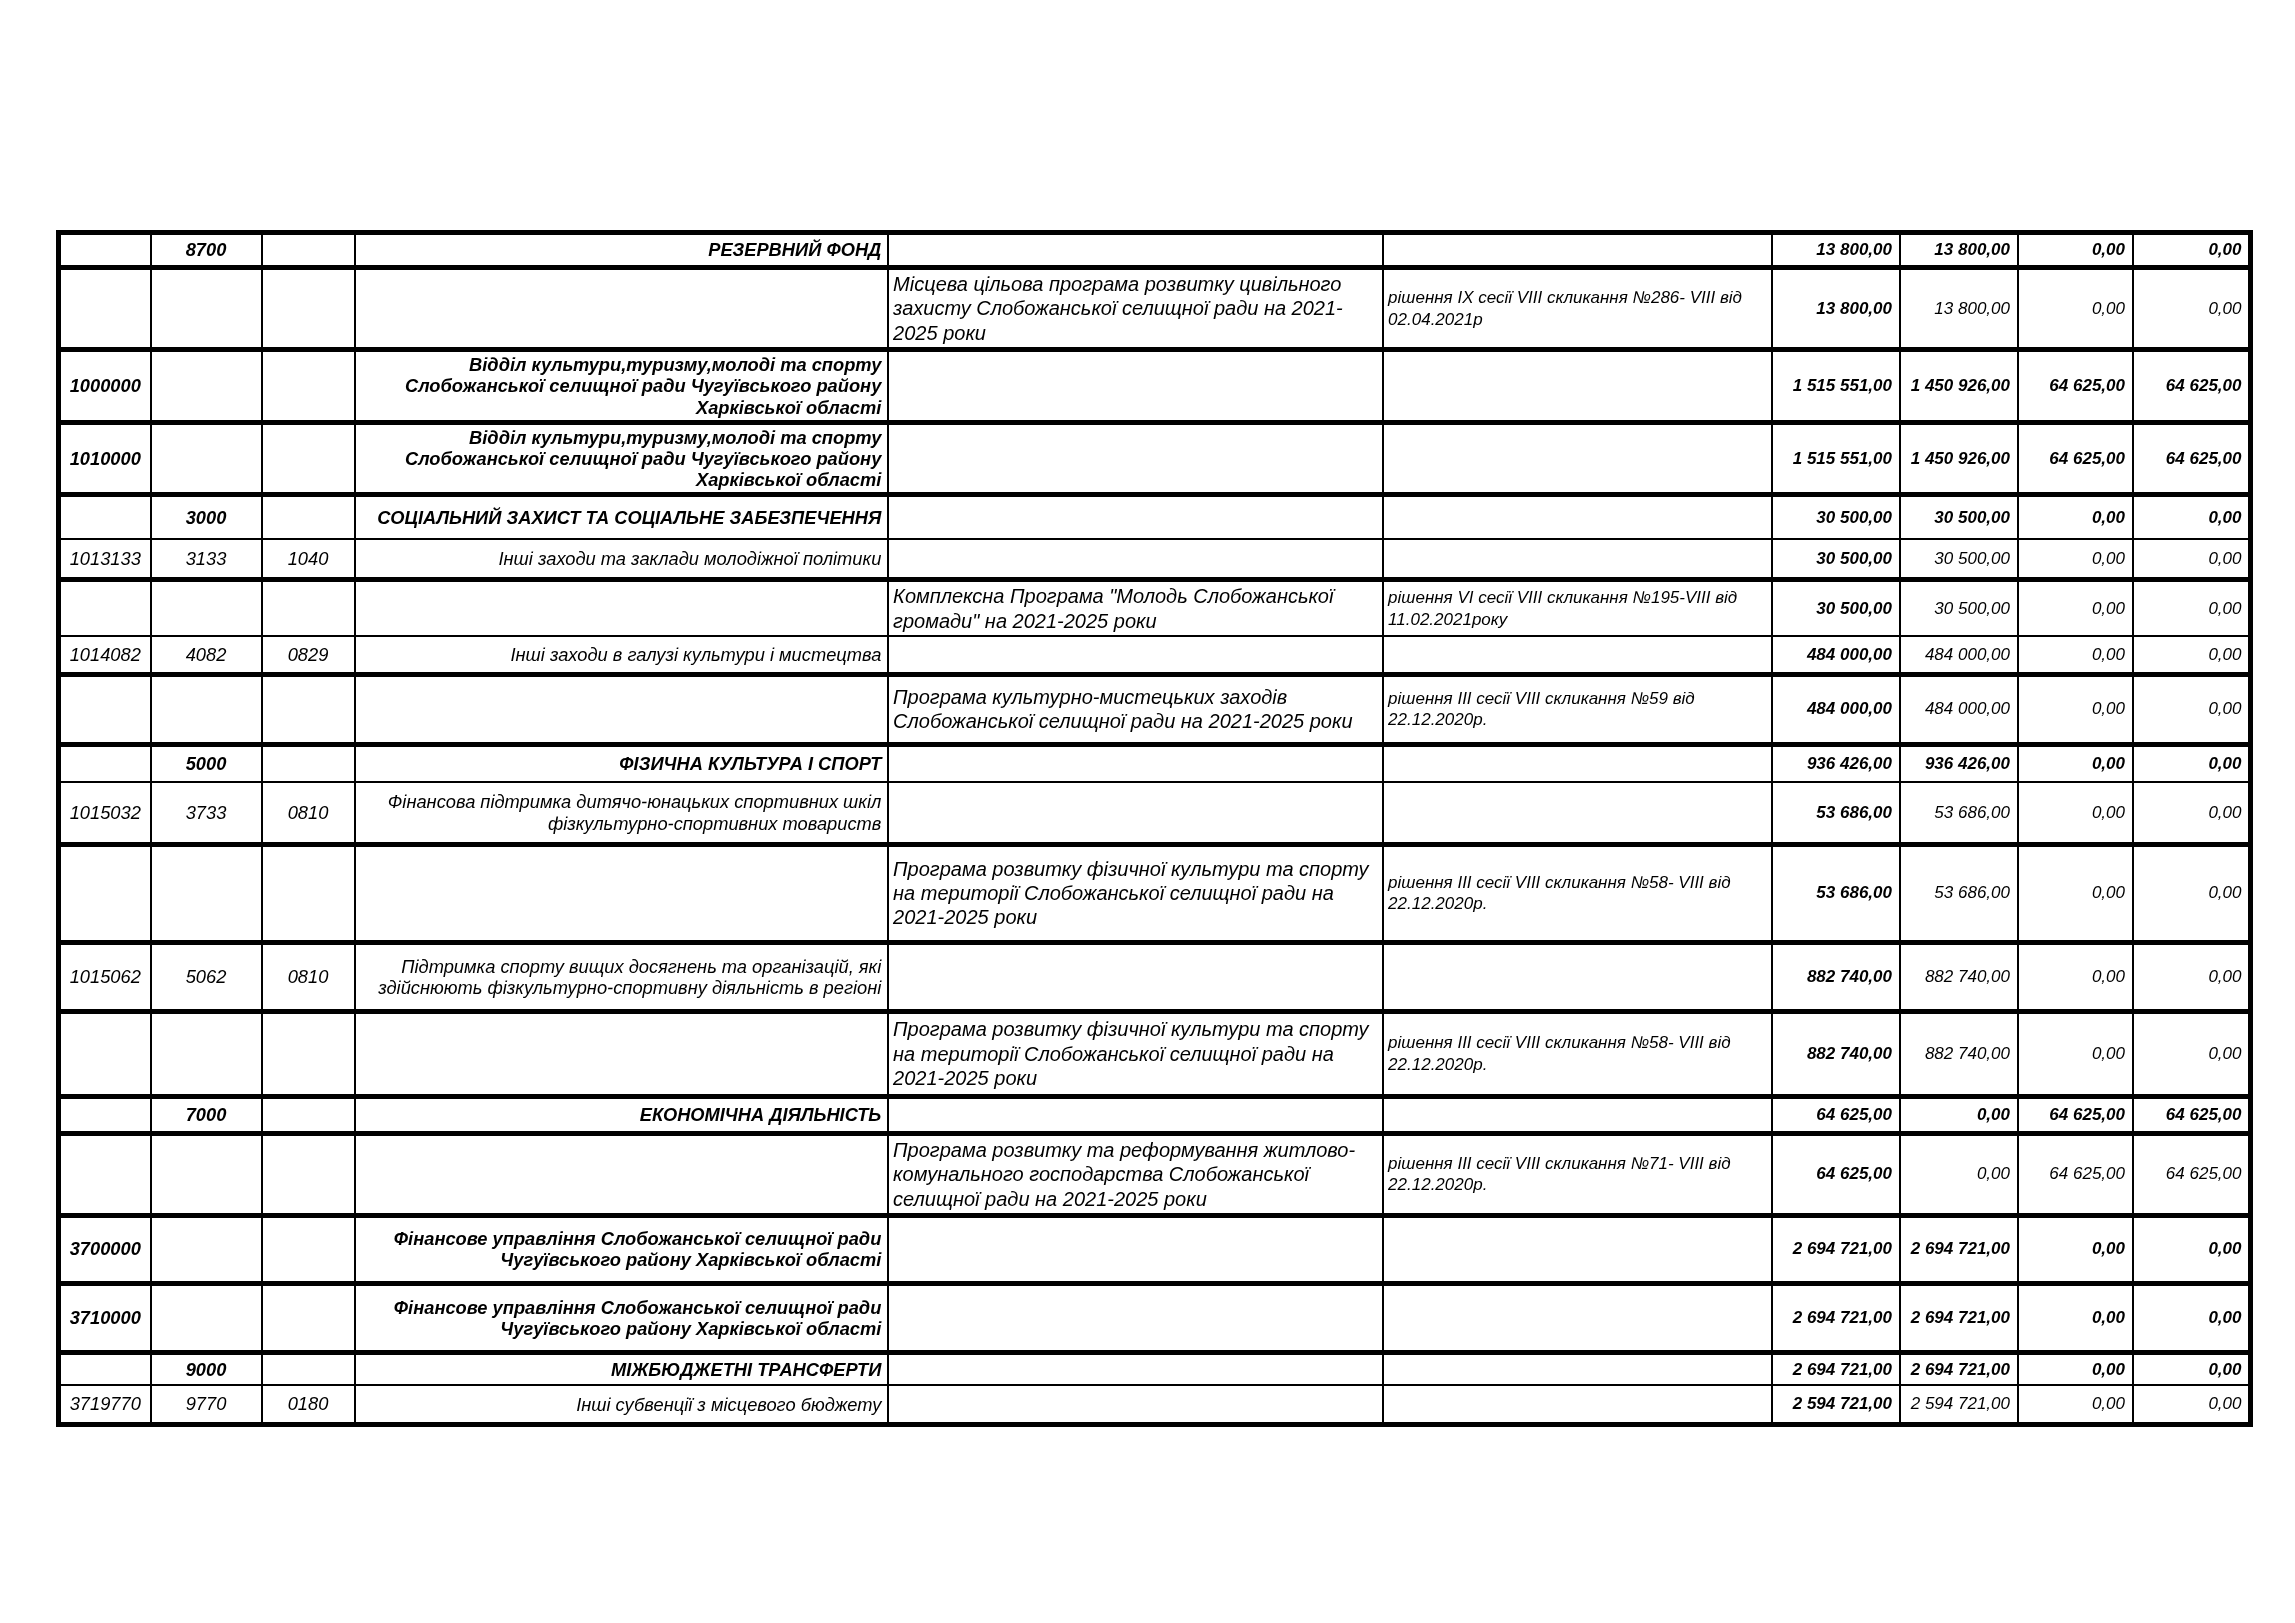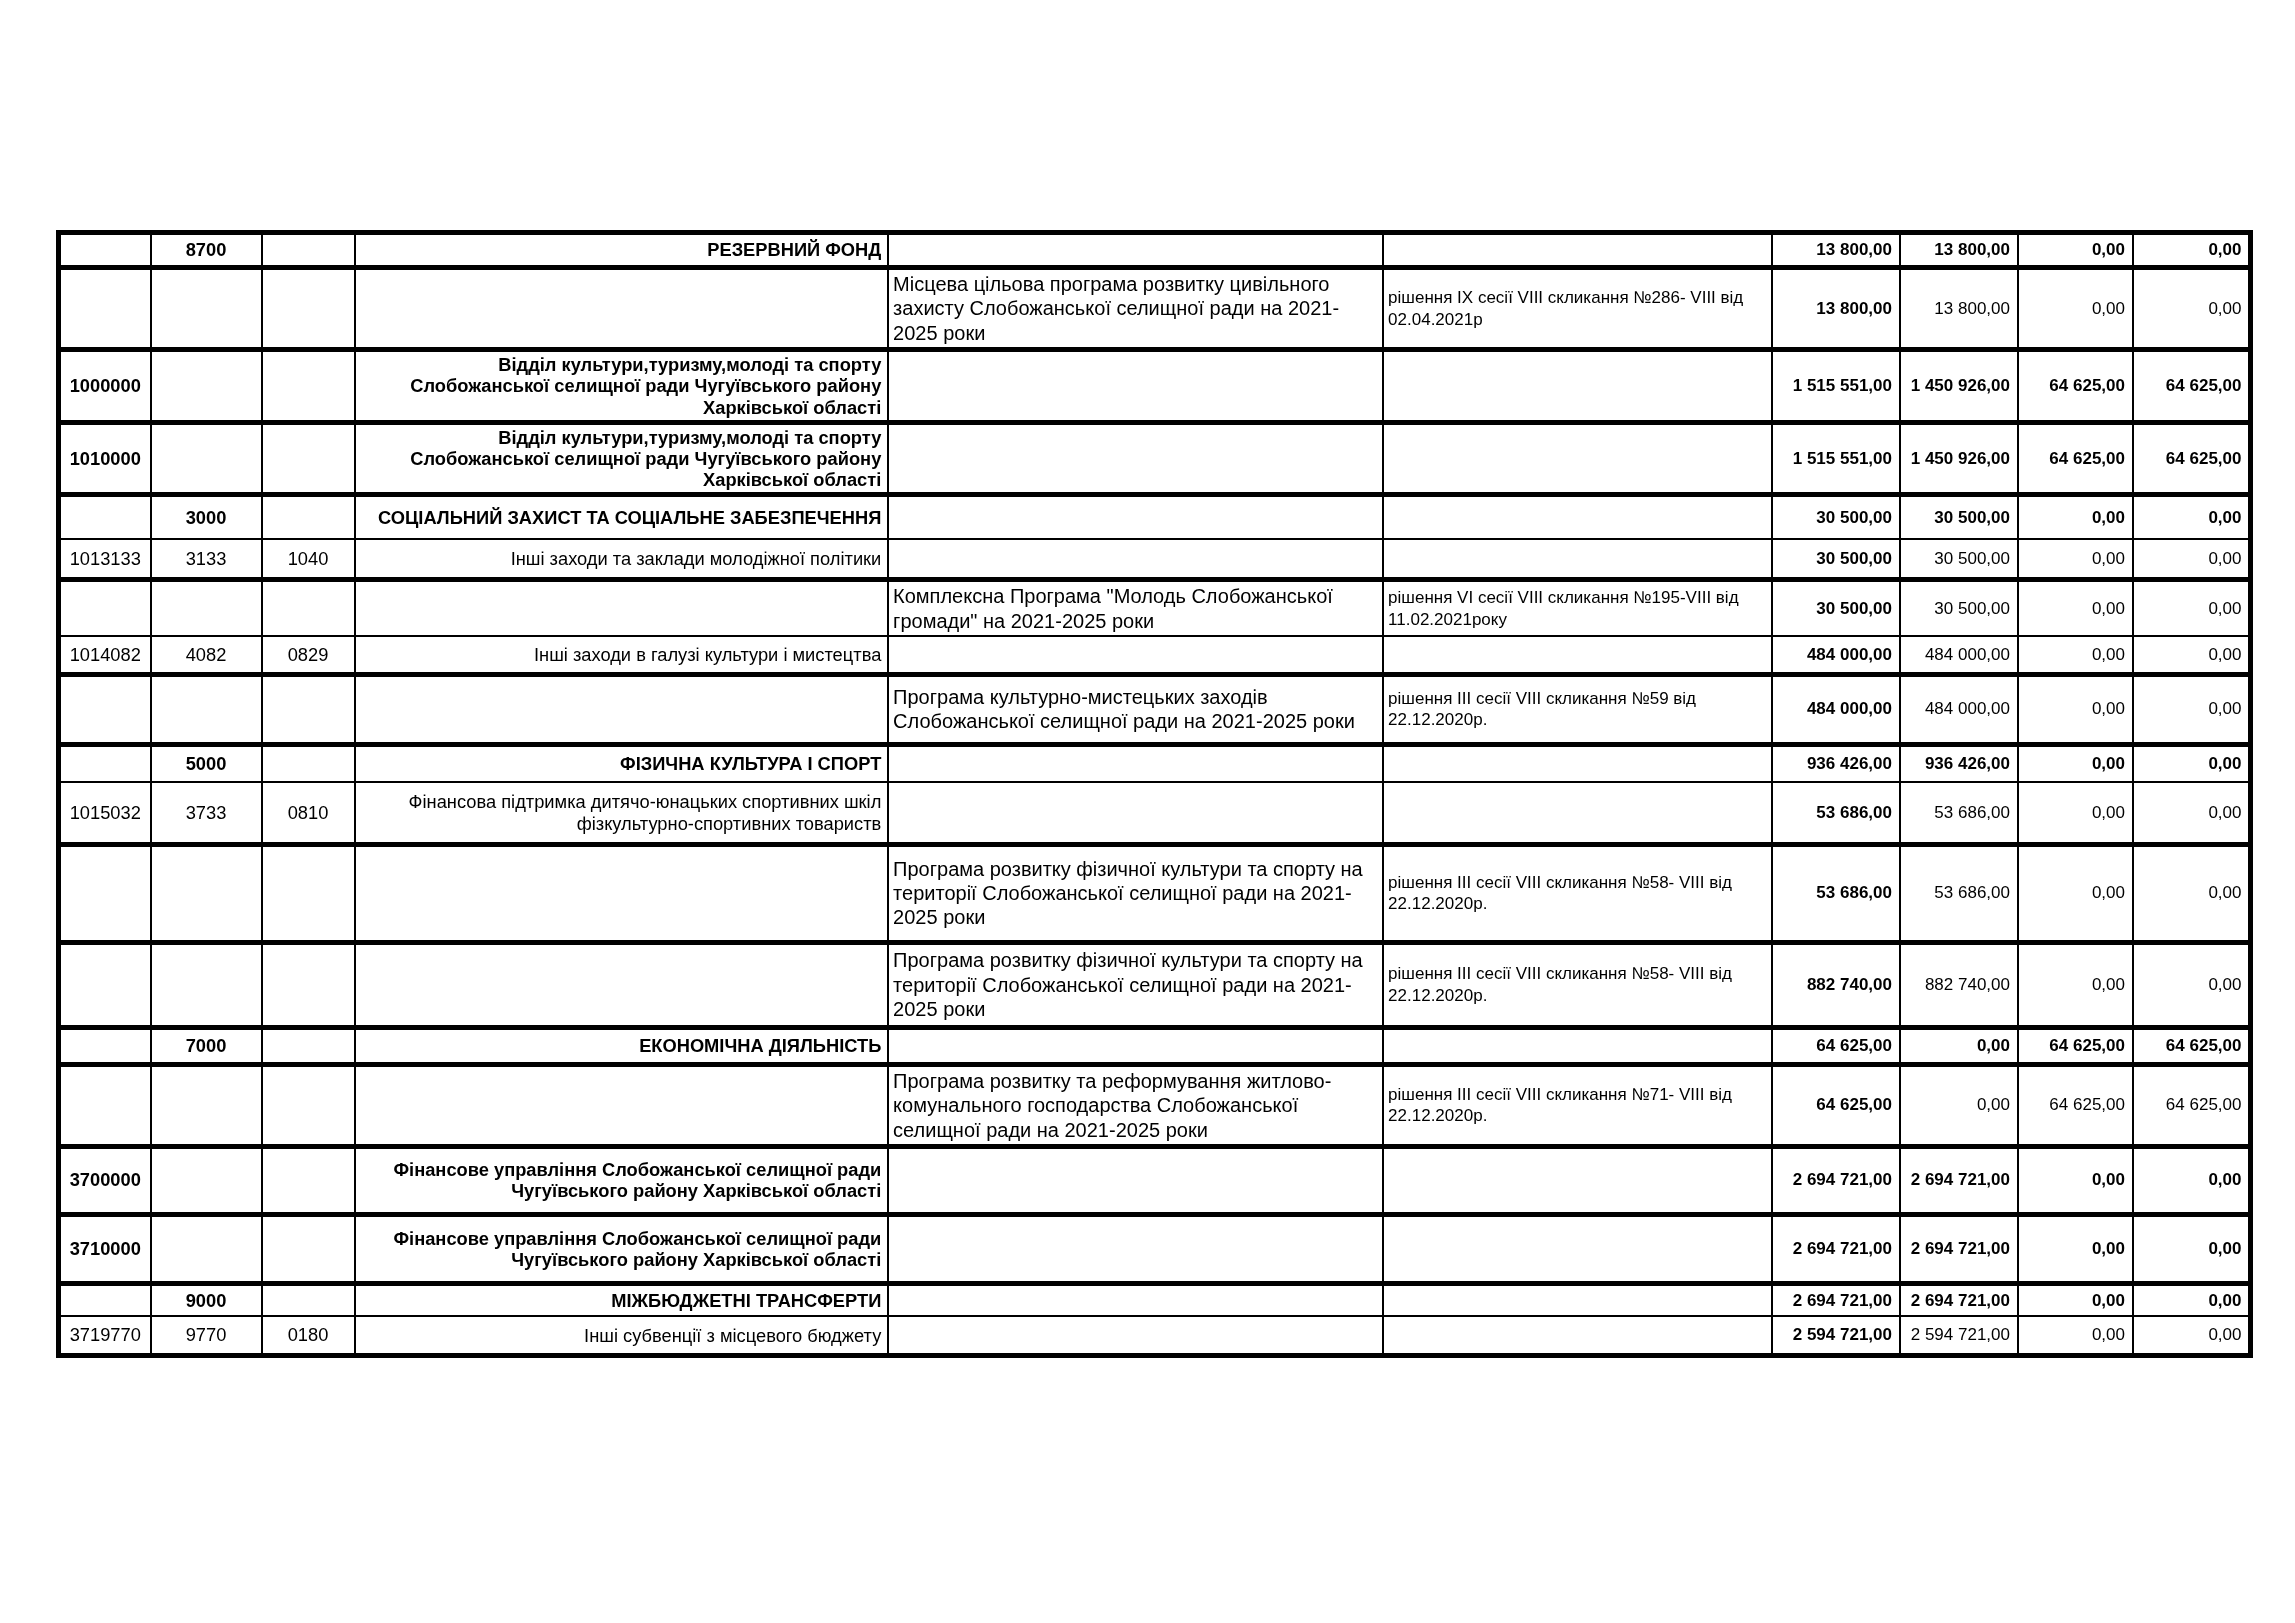--- a/index.html
+++ b/index.html
@@ -1,20 +1,20 @@
 <!DOCTYPE html>
 <html style="font-size:10.5px"><head>
 <meta charset="utf-8">
 <style>
   html,body{margin:0;padding:0;}
   body{
     width:2295px;height:1623px;background:#ffffff;
     font-family:"Liberation Sans",sans-serif;color:#000000;
   }
-  .page{position:relative;width:2295px;height:1623px;background:#ffffff;overflow:hidden;}
+  .page{position:relative;width:2295px;height:1623px;background:#ffffff;overflow:hidden;font-style:italic;}
   table.budget{
     position:absolute;left:56px;top:230px;width:2191px;
     border-collapse:collapse;table-layout:fixed;
     border:5.2px solid #000;
   }
   td{
     border:2.6px solid #000;
     vertical-align:middle;
     overflow:hidden;
     padding:0;
@@ -190,20 +190,32 @@
           <td class="code c2"></td>
           <td class="code c3"></td>
           <td class="name"></td>
           <td class="prog">Програма розвитку фізичної культури та спорту на території Слобожанської селищної ради на 2021-2025 роки</td>
           <td class="dec">рішення III сесії VIII скликання №58- VIII від 22.12.2020р.</td>
           <td class="amt c7">53 686,00</td>
           <td class="amt c8">53 686,00</td>
           <td class="amt c9">0,00</td>
           <td class="amt c10">0,00</td>
         </tr>
+        <tr class="item" style="height: 69px;">
+          <td class="code c1">1015062</td>
+          <td class="code c2">5062</td>
+          <td class="code c3">0810</td>
+          <td class="name">Підтримка спорту вищих досягнень та організацій, які здійснюють фізкультурно-спортивну діяльність в регіоні</td>
+          <td class="prog"></td>
+          <td class="dec"></td>
+          <td class="amt c7">882 740,00</td>
+          <td class="amt c8">882 740,00</td>
+          <td class="amt c9">0,00</td>
+          <td class="amt c10">0,00</td>
+        </tr>
         <tr class="program" style="height: 85px;">
           <td class="code c1"></td>
           <td class="code c2"></td>
           <td class="code c3"></td>
           <td class="name"></td>
           <td class="prog">Програма розвитку фізичної культури та спорту на території Слобожанської селищної ради на 2021-2025 роки</td>
           <td class="dec">рішення III сесії VIII скликання №58- VIII від 22.12.2020р.</td>
           <td class="amt c7">882 740,00</td>
           <td class="amt c8">882 740,00</td>
           <td class="amt c9">0,00</td>

